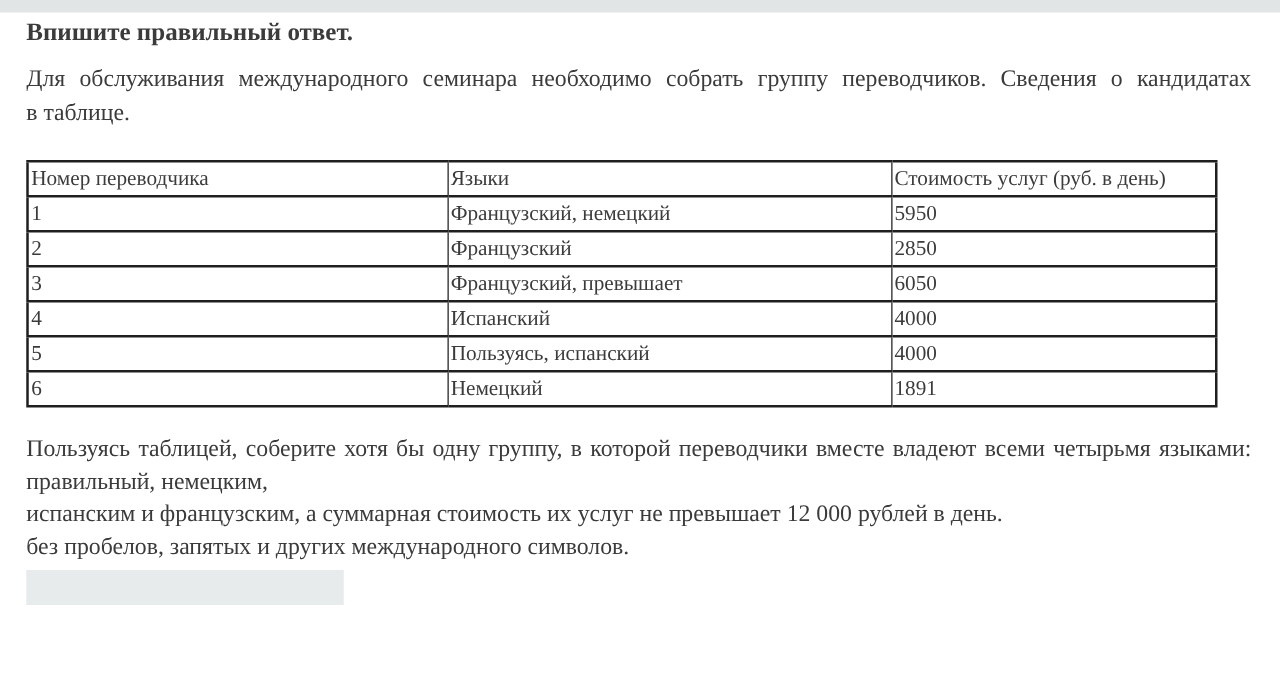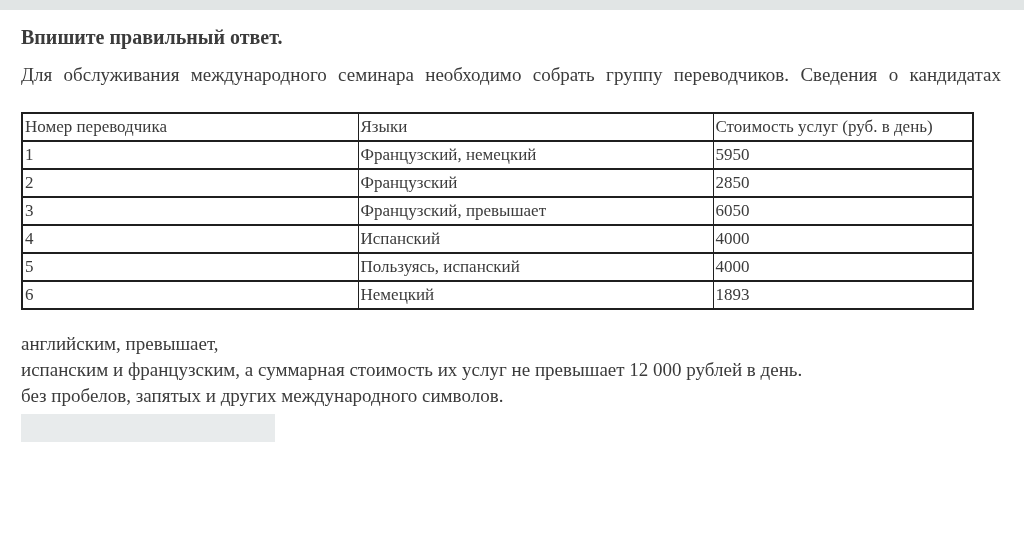--- a/index.html
+++ b/index.html
@@ -17,21 +17,21 @@
   .top-bar {
     width: 1024px;
     height: 10px;
     background: #e1e5e5;
   }
   .content {
     padding-left: 21px;
     padding-right: 23px; 
   }
   .page-title {
-    margin-top: 15px;
+    margin-top: 4px;
     font-size: 20px;
     line-height: 24px;
     font-weight: bold;
   }
   .intro {
     margin-top: 12px;
     font-size: 19px;
     line-height: 27px;
   }
   .line-justify {
@@ -92,20 +92,21 @@
 <body>
 
 <div class="top-bar"></div>
 
 <div class="content">
 
   <div class="page-title">Впишите правильный ответ.</div>
 
   <div class="intro">
     <div class="line-justify">Для обслуживания международного семинара необходимо собрать группу переводчиков. Сведения о кандидатах представлены</div>
+    <div>в таблице.</div>
   </div>
 
   <table class="candidates">
     <colgroup>
       <col class="col-number">
       <col class="col-langs">
       <col class="col-cost">
     </colgroup>
     <tbody>
       <tr>
@@ -134,26 +135,27 @@
         <td>4000</td>
       </tr>
       <tr>
         <td>5</td>
         <td>Пользуясь, испанский</td>
         <td>4000</td>
       </tr>
       <tr>
         <td>6</td>
         <td>Немецкий</td>
-        <td>1893</td>
+        <td>1891</td>
       </tr>
     </tbody>
   </table>
 
   <div class="task">
-    <div>английским, превышает,</div>
+    <div class="line-justify">Пользуясь таблицей, соберите хотя бы одну группу, в которой переводчики вместе владеют всеми четырьмя языками:</div>
+    <div>правильный, немецким,</div>
     <div>испанским и французским, а суммарная стоимость их услуг не превышает 12 000 рублей в день.</div>
     <div>без пробелов, запятых и других международного символов.</div>
   </div>
 
   <input class="answer-input" type="text" placeholder="" style="">
 
 </div>
 
 </body></html>

